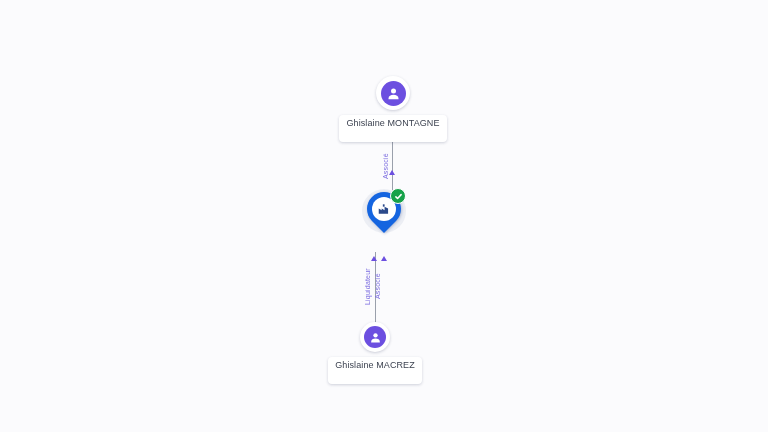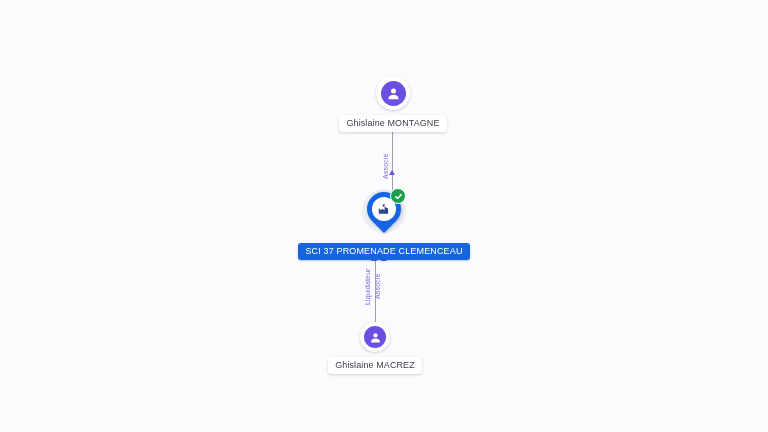--- a/index.html
+++ b/index.html
@@ -84,21 +84,21 @@
   .av-lg { width: 25px; height: 25px; }
   .av-sm { width: 22px; height: 22px; }
   .avatar svg { display: block; }
 
   .name-pill {
     margin-top: 5px;
     background: #ffffff;
     color: #3c4250;
     font-size: 9px;
     letter-spacing: 0.1px;
-    padding: 3px 7px 4px;
+    padding: 3px 7px 14px;
     border-radius: 4px;
     box-shadow: 0 1px 3px rgba(30, 40, 80, 0.20);
     white-space: nowrap;
   }
 
   
   .company {
     position: absolute;
     left: 296px;
     top: 186px;
@@ -210,21 +210,20 @@
           <path d="M3 20V11l5 3V11l5 3V8l6 3v9z"></path>
           <rect x="10" y="4" width="3" height="4"></rect>
         </svg>
       </div>
       <div class="check-badge">
         <svg width="9" height="9" viewBox="0 0 24 24" fill="none" stroke="#ffffff" stroke-width="4" stroke-linecap="round" stroke-linejoin="round" aria-hidden="true">
           <path d="M5 13l4.5 4.5L19 7"></path>
         </svg>
       </div>
     </div>
-    <div class="company-pill">SCI 37 PROMENADE CLEMENCEAU</div>
   </div>
 
   <div class="person person-bottom">
     <div class="avatar-ring ring-sm">
       <div class="avatar av-sm">
         <svg width="13" height="13" viewBox="0 0 24 24" fill="#ffffff" aria-hidden="true">
           <circle cx="12" cy="8" r="4"></circle>
           <path d="M4 20c0-4 3.6-6 8-6s8 2 8 6v1H4z"></path>
         </svg>
       </div>

